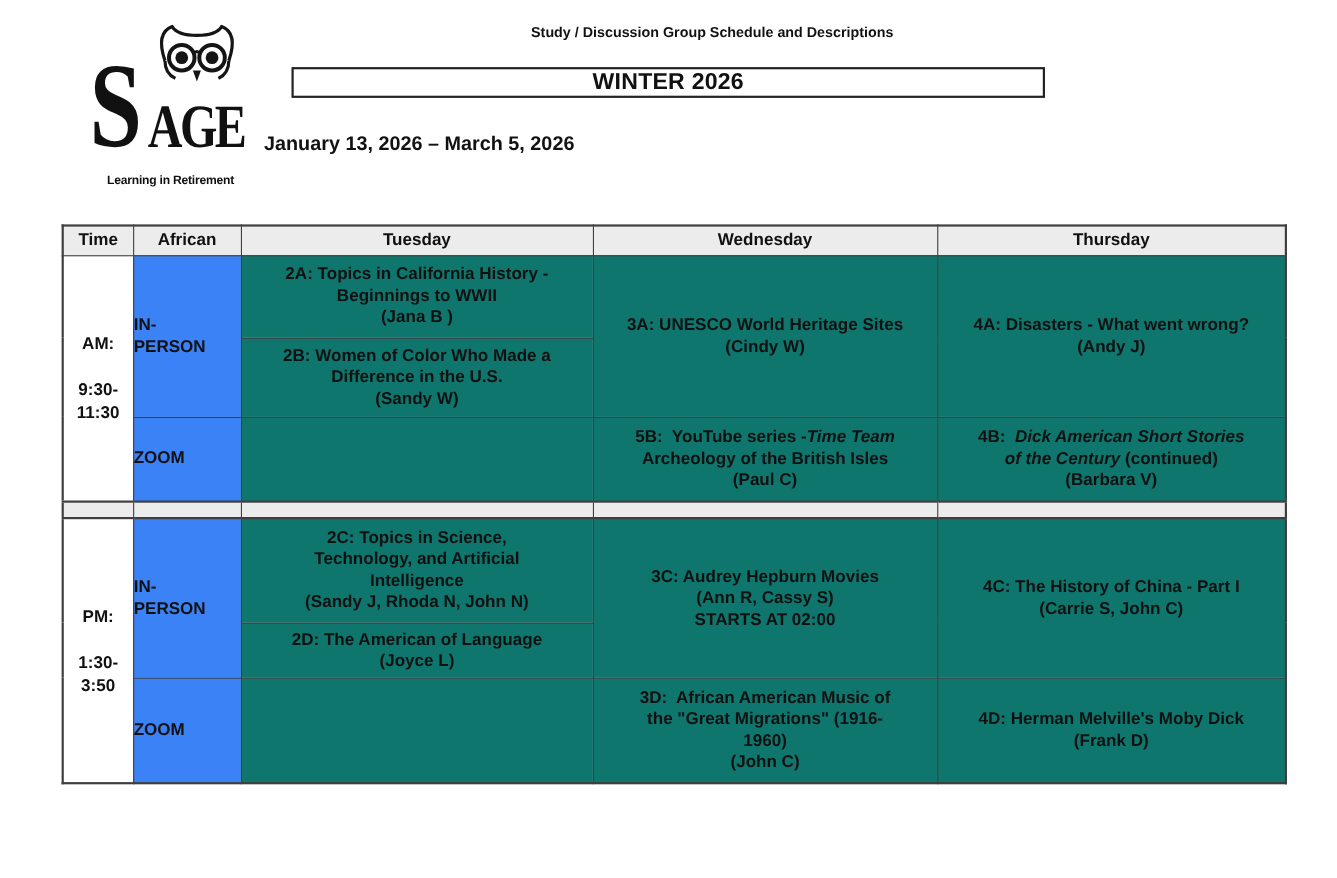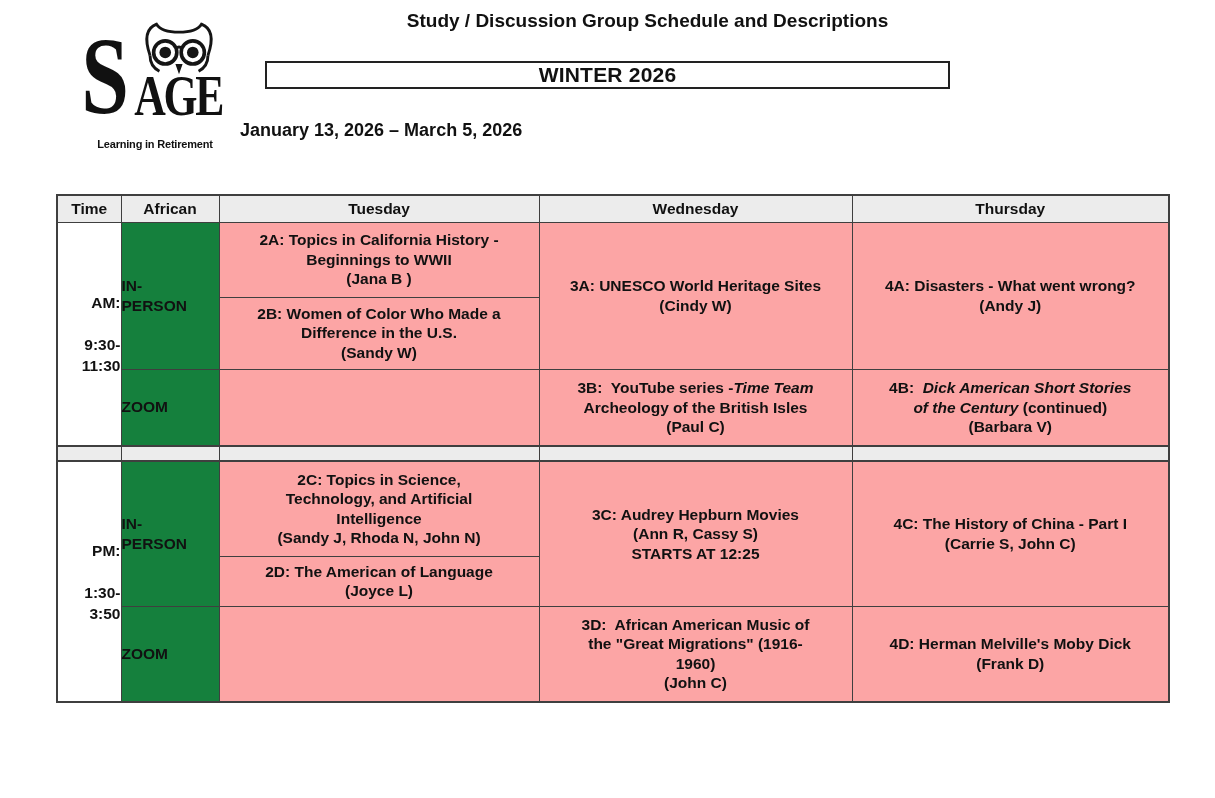--- a/index.html
+++ b/index.html
@@ -16,83 +16,83 @@
 
   
   .logo { position: absolute; left: 76px; top: 22px; width: 158px; }
   .logo-word { display: flex; align-items: flex-end; justify-content: center; }
   .logo-s {
     font-family: "Liberation Serif", "DejaVu Serif", serif;
     font-size: 110px; line-height: 82px;
     transform: scaleX(0.78); transform-origin: center bottom;
     letter-spacing: -4px;
   }
-  .logo-right { display: flex; flex-direction: column; align-items: center; margin-left: -10px; }
+  .logo-right { display: flex; flex-direction: column; align-items: center; margin-left: -10px; gap: 20px; }
   .owl { width: 96px; height: 58px; margin-bottom: -5px; }
   .logo-age {
     font-family: "Liberation Serif", "DejaVu Serif", serif;
     font-size: 56px; line-height: 42px;
     transform: scaleX(0.78); transform-origin: center bottom;
     letter-spacing: -3px;
   }
   .logo-tagline {
     text-align: center; font-size: 11px; line-height: 15px;
     letter-spacing: -0.2px; margin-top: 20px;
   }
 
   
   .doc-title {
-    position: absolute; left: 270px; top: 10px; width: 755px;
-    text-align: center; font-size: 19px;
+    position: absolute; left: 270px; top: 22px; width: 755px;
+    text-align: center; font-size: 13px;
   }
   .season-box {
     position: absolute; left: 265px; top: 61px; width: 685px; height: 28px;
     border: 2px solid #222222;
     display: flex; align-items: center; justify-content: center;
     font-size: 21px; letter-spacing: 0.2px;
   }
   .date-range {
     position: absolute; left: 240px; top: 120px; width: 750px;
     text-align: left; font-size: 18px;
   }
 
   
   .sched {
-    position: absolute; left: 56px; top: 194px;
+    position: absolute; left: 56px; top: 204px;
     border-collapse: collapse; table-layout: fixed;
     width: 1112px;
     border: 2px solid #3f3f3f;
   }
   .sched td, .sched th {
     border: 1px solid #3f3f3f;
     padding: 0;
     font-weight: 700;
     color: #111111;
   }
   .sched th {
     background: #ececec;
     height: 27px; font-size: 15.5px;
     text-align: center; vertical-align: middle;
   }
   .time-cell {
     background: #ffffff;
-    text-align: right; vertical-align: middle;
+    text-align: center; vertical-align: middle;
     padding-left: 6px;
     white-space: pre-wrap;
     font-size: 15.5px; line-height: 21px;
   }
   .fmt-cell {
-    background: #15803d;
+    background: #3b82f6;
     text-align: left; vertical-align: middle;
     padding-left: 7px;
     white-space: pre-wrap;
     font-size: 15.5px; line-height: 20px;
   }
   .day-cell {
-    background: #fca5a5;
+    background: #0f766e;
     text-align: center; vertical-align: middle;
     white-space: pre-wrap;
     font-size: 15.5px; line-height: 19.5px;
     padding: 2px 4px;
   }
   .spacer-row td {
     background: #ececec;
     border-top: 2px solid #3f3f3f;
     border-bottom: 2px solid #3f3f3f;
   }
@@ -161,21 +161,21 @@
 (Andy J)</td>
   </tr>
   <tr style="height:72px">
     <td class="day-cell">2B: Women of Color Who Made a
 Difference in the U.S.
 (Sandy W)</td>
   </tr>
   <tr style="height:77px">
     <td class="fmt-cell">ZOOM</td>
     <td class="day-cell"></td>
-    <td class="day-cell"><span>3B:  YouTube series -</span><span class="it">Time Team</span><span>
+    <td class="day-cell"><span>5B:  YouTube series -</span><span class="it">Time Team</span><span>
 Archeology of the British Isles
 (Paul C)</span></td>
     <td class="day-cell"><span>4B:  </span><span class="it">Dick American Short Stories
 of the Century</span><span> (continued)
 (Barbara V)</span></td>
   </tr>
 
   <tr class="spacer-row" style="height:15px">
     <td></td>
     <td></td>
@@ -190,21 +190,21 @@
 1:30-
 3:50</td>
     <td class="fmt-cell" rowspan="2">IN-
 PERSON</td>
     <td class="day-cell">2C: Topics in Science,
 Technology, and Artificial
 Intelligence
 (Sandy J, Rhoda N, John N)</td>
     <td class="day-cell" rowspan="2">3C: Audrey Hepburn Movies
 (Ann R, Cassy S)
-STARTS AT 12:25</td>
+STARTS AT 02:00</td>
     <td class="day-cell" rowspan="2">4C: The History of China - Part I
 (Carrie S, John C)</td>
   </tr>
   <tr style="height:50px">
     <td class="day-cell">2D: The American of Language
 (Joyce L)</td>
   </tr>
   <tr style="height:96px">
     <td class="fmt-cell">ZOOM</td>
     <td class="day-cell"></td>

